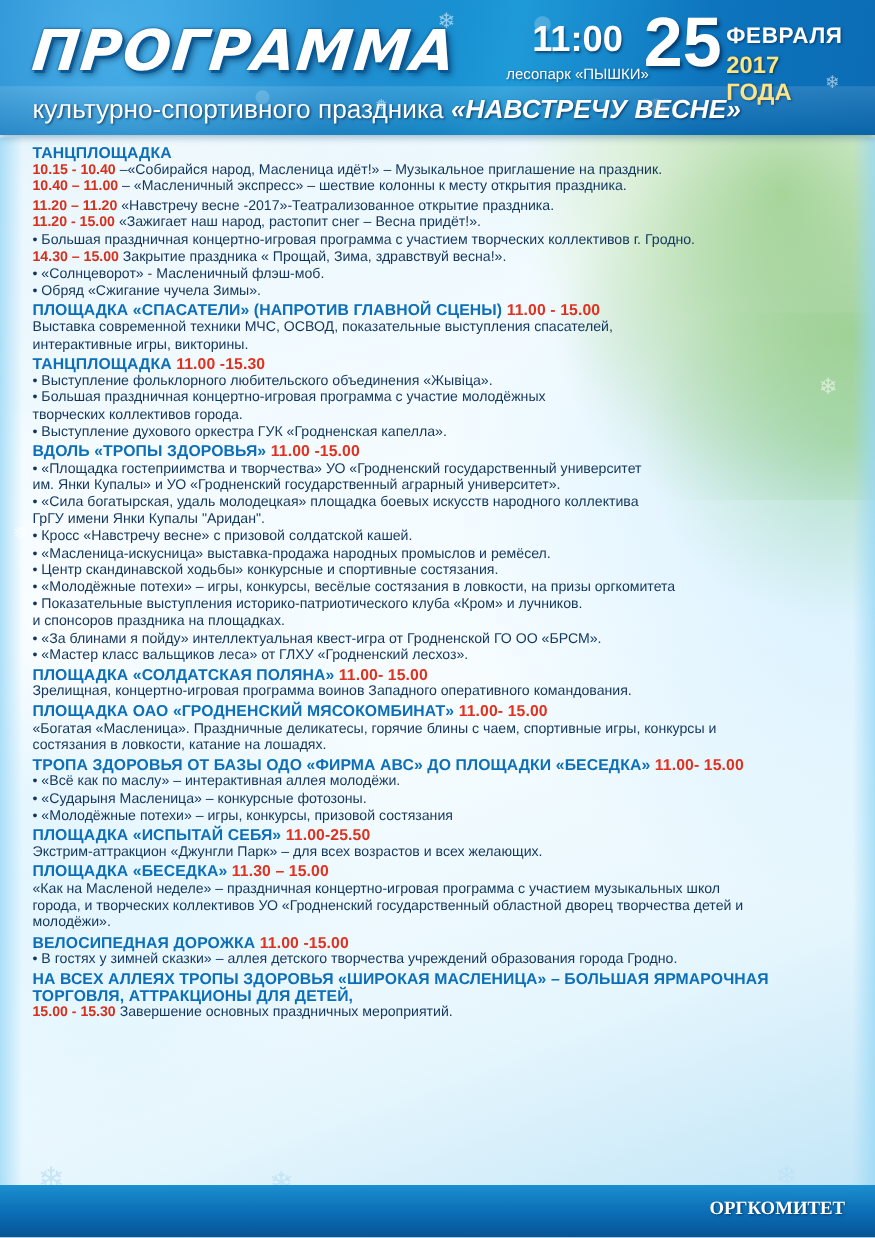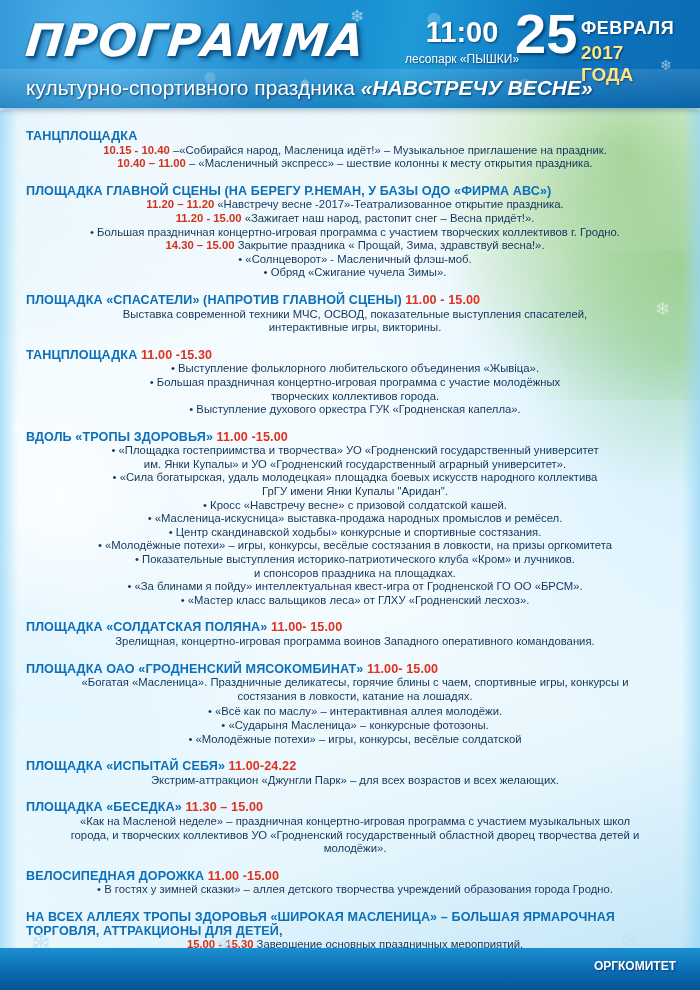--- a/index.html
+++ b/index.html
@@ -113,33 +113,34 @@
     position:absolute;left:0;top:110px;width:700px;height:840px;
     padding:6px 16px 0 26px;
     box-sizing:border-box;
     font-size:11.3px;
     line-height:13.6px;
     color:#12365c;
   }
   .sec{margin:0 0 2px 0;}
   .sec-head{
     font-weight:bold;font-size:12.6px;color:#0d6fb8;
-    letter-spacing:.1px;margin-top:14px;
+    letter-spacing:.1px;margin-top:0;
   }
   .sec-head .rng{color:#e0301e;font-weight:bold;}
-  .line{margin:0;text-align:center;}
+  .line{margin:0;}
   .line .tm{color:#d4301c;font-weight:bold;}
   .footer{
     position:absolute;left:0;bottom:0;width:700px;height:42px;
     background:linear-gradient(180deg,#1b8fd0 0%, #0b6cb4 55%, #075494 100%);
   }
   .footer .txt{
     position:absolute;right:24px;top:11px;
-    color:#ffffff;font-size:12px;font-weight:bold;
-    text-shadow:1px 1px 2px rgba(0,40,80,.7);
+    color:#ffffff;font-size:15px;font-weight:bold;
+    text-shadow:1px 1px 2px rgba(0,40,80,.7);
+    font-family:Liberation Serif, serif;
   }
   
   .flake{position:absolute;color:#ffffff;opacity:.55;pointer-events:none;line-height:1;}
   .flake.blue{color:#bfe2f5;opacity:.8;}
   .side-ice-l{
     position:absolute;left:0;top:110px;width:18px;height:840px;
     background:linear-gradient(90deg, rgba(150,215,245,.75), rgba(255,255,255,0));
     pointer-events:none;
   }
   .side-ice-r{
@@ -183,21 +184,20 @@
     <span class="flake" style="left:660px;top:58px;font-size:14px;">❄</span>
   </div>
 
   <div class="content" id="content">
       <div class="sec">
         <div class="sec-head"><span>ТАНЦПЛОЩАДКА</span></div>
         <div class="line"><span class="tm">10.15 - 10.40</span><span> –«Собирайся народ, Масленица идёт!» – Музыкальное приглашение на праздник.</span></div>
         <div class="line"><span class="tm">10.40 – 11.00</span><span> – «Масленичный экспресс» – шествие колонны к месту открытия праздника.</span></div>
       </div>
       <div class="sec">
-        <div class="sec-head"><span>ПЛОЩАДКА ГЛАВНОЙ СЦЕНЫ (НА БЕРЕГУ Р.НЕМАН, У БАЗЫ ОДО «ФИРМА АВС»)</span></div>
         <div class="line"><span class="tm">11.20 – 11.20</span><span> «Навстречу весне -2017»-Театрализованное открытие праздника.</span></div>
         <div class="line"><span class="tm">11.20 - 15.00</span><span> «Зажигает наш народ, растопит снег – Весна придёт!».</span></div>
         <div class="line"><span>• Большая праздничная концертно-игровая программа с участием творческих коллективов г. Гродно.</span></div>
         <div class="line"><span class="tm">14.30 – 15.00</span><span> Закрытие праздника « Прощай, Зима, здравствуй весна!».</span></div>
         <div class="line"><span>• «Солнцеворот» - Масленичный флэш-моб.</span></div>
         <div class="line"><span>• Обряд «Сжигание чучела Зимы».</span></div>
       </div>
       <div class="sec">
         <div class="sec-head"><span>ПЛОЩАДКА «СПАСАТЕЛИ» (НАПРОТИВ ГЛАВНОЙ СЦЕНЫ)</span> <span class="rng">11.00 - 15.00</span></div>
         <div class="line"><span>Выставка современной техники МЧС, ОСВОД, показательные выступления спасателей,</span></div>
@@ -228,26 +228,27 @@
       <div class="sec">
         <div class="sec-head"><span>ПЛОЩАДКА «СОЛДАТСКАЯ ПОЛЯНА»</span> <span class="rng">11.00- 15.00</span></div>
         <div class="line"><span>Зрелищная, концертно-игровая программа воинов Западного оперативного командования.</span></div>
       </div>
       <div class="sec">
         <div class="sec-head"><span>ПЛОЩАДКА ОАО «ГРОДНЕНСКИЙ МЯСОКОМБИНАТ»</span> <span class="rng">11.00- 15.00</span></div>
         <div class="line"><span>«Богатая «Масленица». Праздничные деликатесы, горячие блины с чаем, спортивные игры, конкурсы и</span></div>
         <div class="line"><span>состязания в ловкости, катание на лошадях.</span></div>
       </div>
       <div class="sec">
+        <div class="sec-head"><span>ТРОПА ЗДОРОВЬЯ ОТ БАЗЫ ОДО «ФИРМА АВС» ДО ПЛОЩАДКИ «БЕСЕДКА»</span> <span class="rng">11.00- 15.00</span></div>
         <div class="line"><span>• «Всё как по маслу» – интерактивная аллея молодёжи.</span></div>
         <div class="line"><span>• «Сударыня Масленица» – конкурсные фотозоны.</span></div>
-        <div class="line"><span>• «Молодёжные потехи» – игры, конкурсы, весёлые солдатской</span></div>
-      </div>
-      <div class="sec">
-        <div class="sec-head"><span>ПЛОЩАДКА «ИСПЫТАЙ СЕБЯ»</span> <span class="rng">11.00-24.22</span></div>
+        <div class="line"><span>• «Молодёжные потехи» – игры, конкурсы, призовой состязания</span></div>
+      </div>
+      <div class="sec">
+        <div class="sec-head"><span>ПЛОЩАДКА «ИСПЫТАЙ СЕБЯ»</span> <span class="rng">11.00-25.50</span></div>
         <div class="line"><span>Экстрим-аттракцион «Джунгли Парк» – для всех возрастов и всех желающих.</span></div>
       </div>
       <div class="sec">
         <div class="sec-head"><span>ПЛОЩАДКА «БЕСЕДКА»</span> <span class="rng">11.30 – 15.00</span></div>
         <div class="line"><span>«Как на Масленой неделе» – праздничная концертно-игровая программа с участием музыкальных школ</span></div>
         <div class="line"><span>города, и творческих коллективов УО «Гродненский государственный областной дворец творчества детей и</span></div>
         <div class="line"><span>молодёжи».</span></div>
       </div>
       <div class="sec">
         <div class="sec-head"><span>ВЕЛОСИПЕДНАЯ ДОРОЖКА</span> <span class="rng">11.00 -15.00</span></div>

